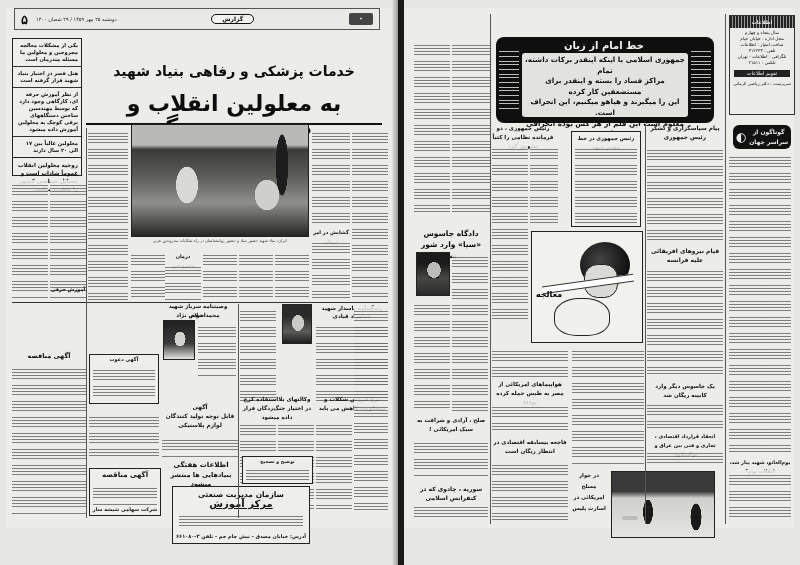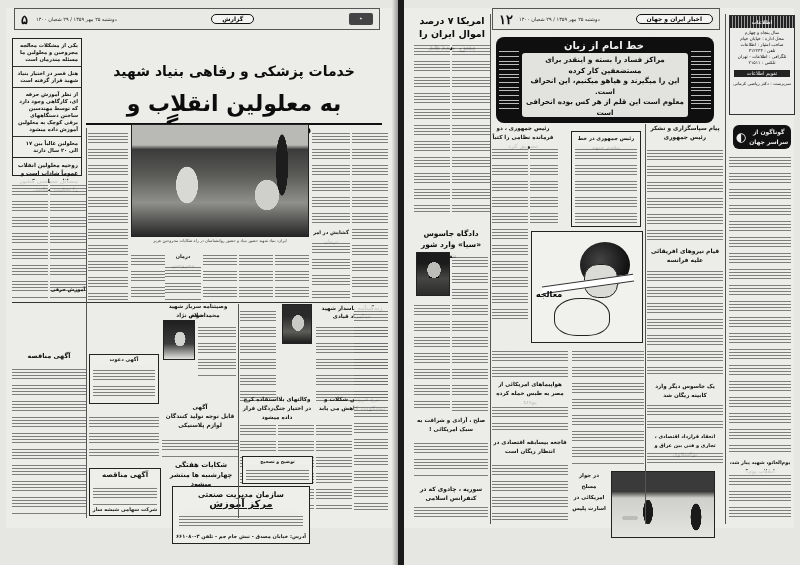--- a/index.html
+++ b/index.html
@@ -164,62 +164,55 @@
   <div class="textcol" style="left:162px; top:435px; width:76px; height:22px;">
       <div class="lines"></div>
     </div>
   <div class="box" style="left:89px; top:468px; width:72px; height:48px;">
     <div class="small-head" style="position:relative; font-size:7px; margin-top:2px;">آگهی مناقصه</div>
     <div class="textcol" style="left:3px; top:14px; width:64px; height:22px;">
         <div class="lines"></div>
       </div>
     <div class="small-head" style="position:absolute; left:0; bottom:1px; width:100%; font-size:5px;">شرکت سهامی شیشه ساز</div>
   </div>
-  <div class="small-head" style="left:165px; top:461px; width:72px; font-size:7px;">شکایات هفتگی</div>
-  <div class="small-head" style="left:165px; top:471px; width:72px; font-size:6.5px;">چهارشنبه ها منتشر میشود</div>
+  <div class="small-head" style="left:165px; top:461px; width:72px; font-size:7px;">اطلاعات هفتگی</div>
+  <div class="small-head" style="left:165px; top:471px; width:72px; font-size:6.5px;">بنیادهایی ها منتشر میشود</div>
   <div class="box" style="left:242px; top:456px; width:71px; height:28px;">
     <div class="small-head" style="position:relative; font-size:4.5px;">توضیح و تصحیح</div>
     <div class="textcol" style="left:3px; top:8px; width:63px; height:16px;">
         <div class="lines"></div>
       </div>
   </div>
   <div class="box" style="left:172px; top:486px; width:138px; height:58px;">
     <div class="small-head" style="position:relative; font-size:7.5px; margin-top:3px;">سازمان مدیریت صنعتی</div>
     <div class="small-head" style="position:relative; font-size:10px;text-decoration:underline;">مرکز آموزش</div>
     <div class="textcol" style="left:6px; top:24px; width:124px; height:18px;">
         <div class="lines"></div>
       </div>
     <div class="small-head" style="position:absolute; left:0; bottom:2px; width:100%; font-size:5px;">آدرس: خیابان مصدق - نبش جام جم - تلفن ۳-۶۶۱۰۸۰</div>
   </div>
 
   <div class="fold-shadow"></div>
   <div class="gutter"></div>
 
   <div class="page page-right"></div>
 
-  <div class="masthead" style="left:492px; width:228px;">
-    <span style="display:flex;align-items:center;gap:6px;">
-      <span class="pageno">۱۲</span>
-      <span class="dateline">دوشنبه ۲۵ مهر ۱۳۵۹ / ۲۹ شعبان ۱۴۰۰</span>
-    </span>
-    <span class="section-pill">اخبار ایران و جهان</span>
-  </div>
 
   <div class="imam-box">
     <div class="imam-side" style="left:3px;"></div>
     <div class="imam-side" style="left:195px;"></div>
     <div class="imam-title">خط امام از زبان امام</div>
     <div class="imam-inner">
+      <div>جمهوری اسلامی با اینکه اینقدر برکات داشته، تمام</div>
       <div>مراکز فساد را بسته و اینقدر برای مستضعفین کار کرده</div>
       <div>این را میگیرند و هیاهو میکنیم، این انحراف است.</div>
       <div>معلوم است این قلم از هر کس بوده انحرافی است</div>
     </div>
   </div>
 
-  <div class="headline-big" style="left:414px; top:14px; width:76px; font-size:9.5px; line-height:13px;">امریکا ۷ درصد اموال ایران را پس میدهد</div>
   <div class="textcol" style="left:414px; top:40px; width:36px; height:172px;">
       <div class="lines"></div>
     </div>
   <div class="textcol" style="left:452px; top:40px; width:38px; height:172px;">
       <div class="lines"></div>
     </div>
 
   <div class="small-head" style="left:492px; top:124px; width:62px; font-size:5.6px;">رئیس جمهوری ، دو فرمانده نظامی را کتباً تشویق کرد</div>
   <div class="textcol" style="left:492px; top:144px; width:36px; height:180px;">
       <div class="lines"></div>

